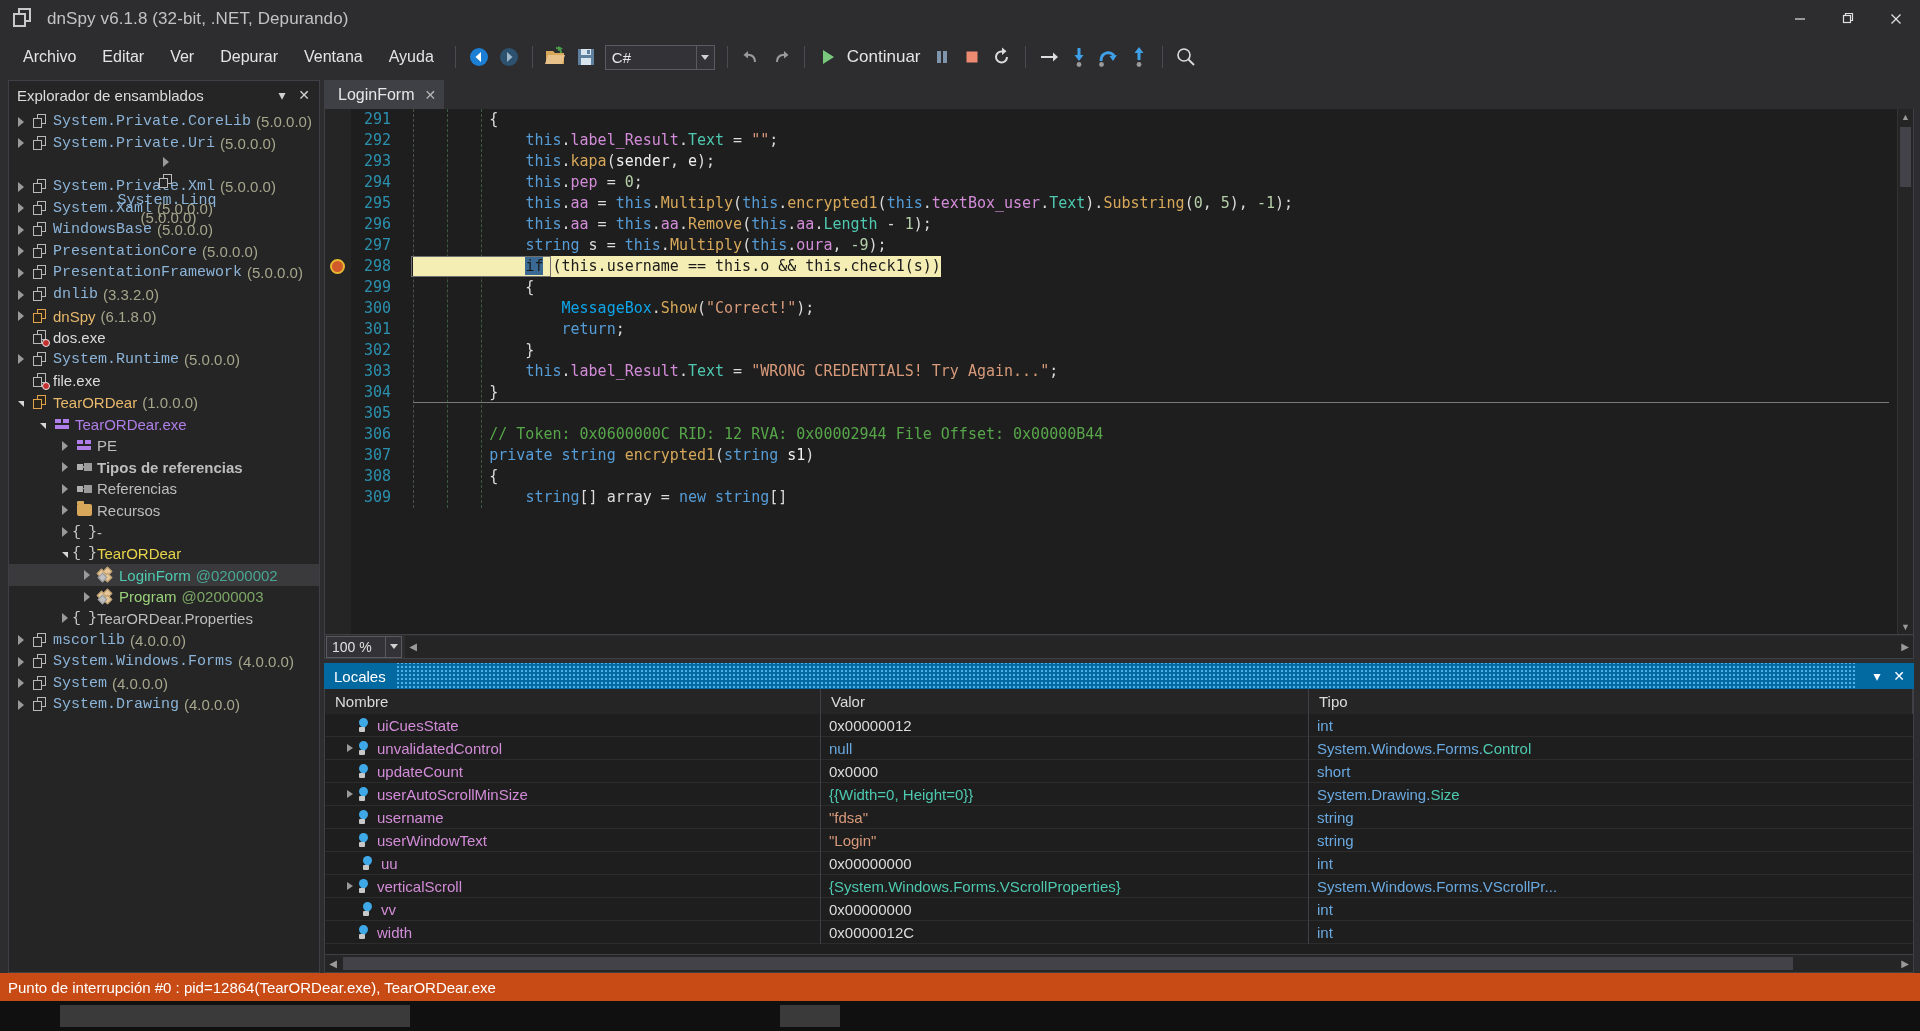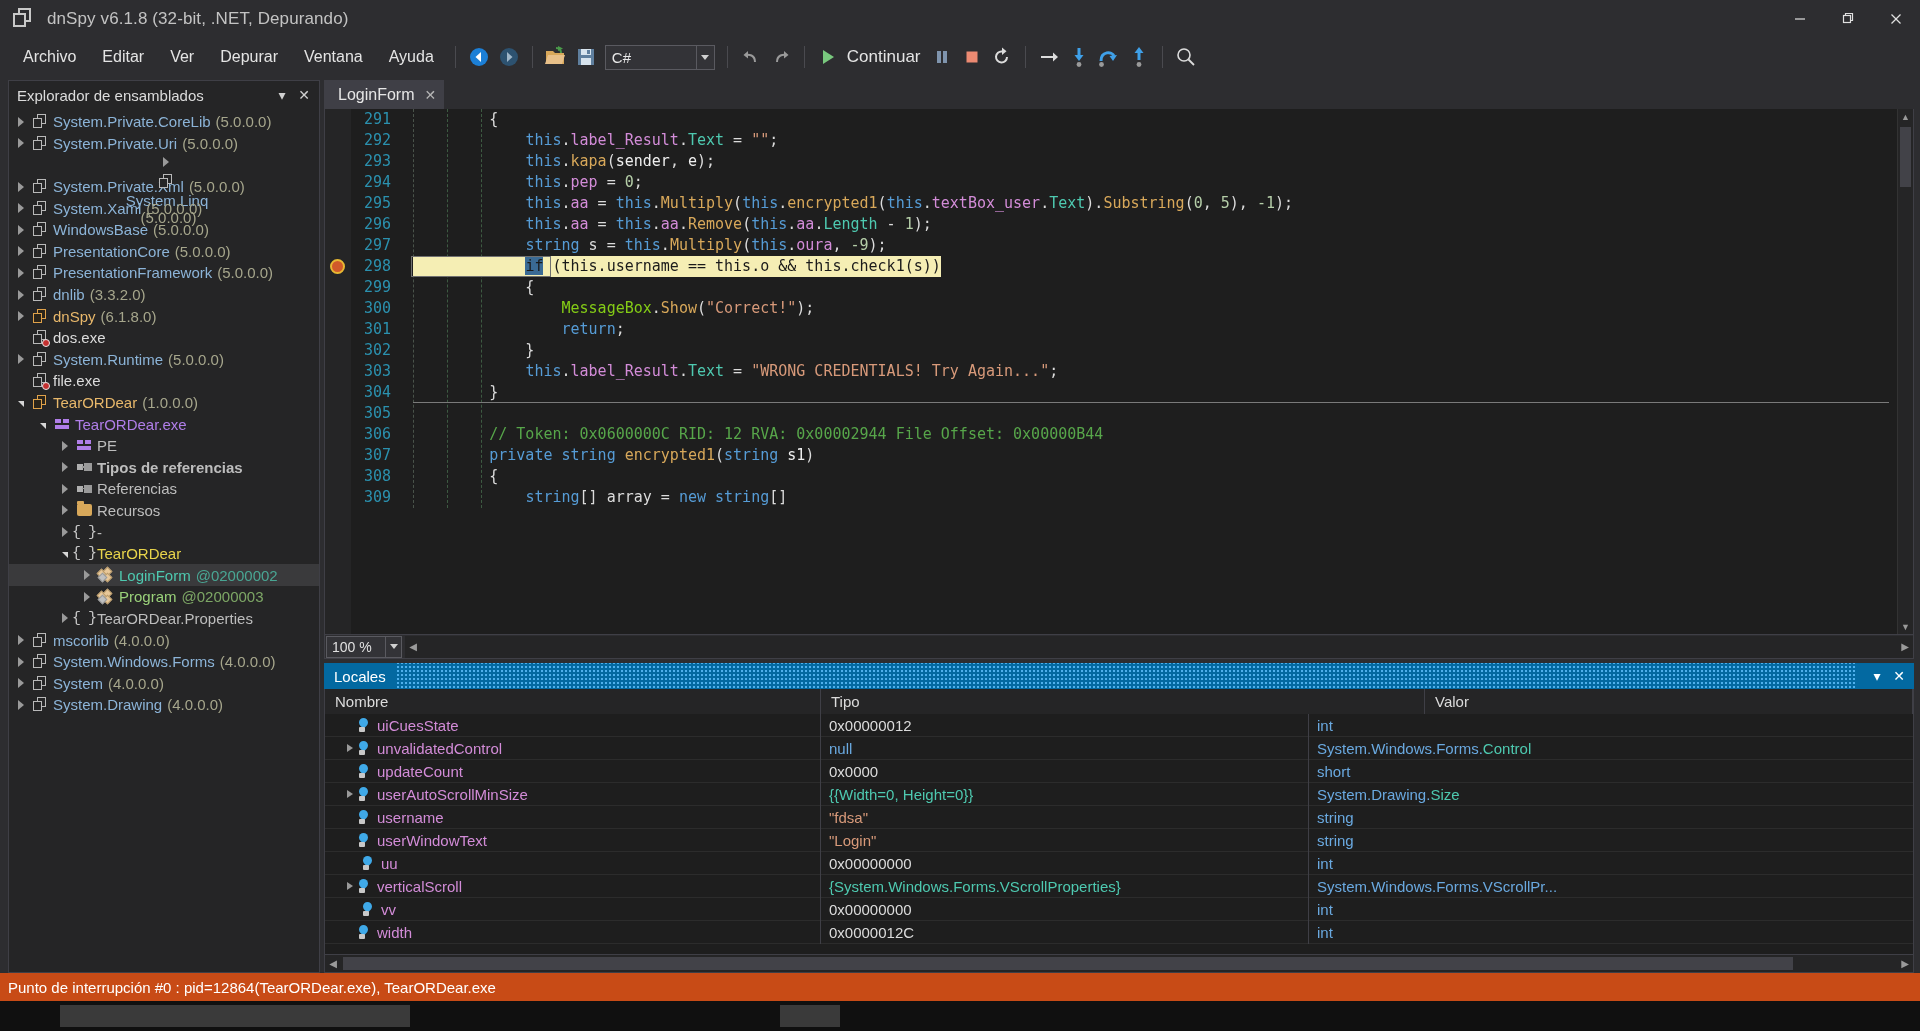--- a/index.html
+++ b/index.html
@@ -88,21 +88,21 @@
   .arrow-c::after {
     content: ""; position: absolute; left: -7px; top: -5px;
     border-top: 5px solid transparent; border-bottom: 5px solid transparent; border-left: 6px solid #9a9a9a;
   }
   .arrow-o {
     width: 0; height: 0; border-left: 6px solid transparent; border-top: 6px solid #d6d6d6;
     margin-top: 3px;
   }
   .ticon { width: 22px; flex: 0 0 22px; display:flex; align-items:center; justify-content:center; }
   .tlabel { padding-left: 2px; }
-  .c-asm { color: #8cb4d8; }
+  .c-asm { color: #8cb4d8; font-family: Liberation Mono, monospace; }
   .c-ver { color: #a6a68c; }
   .c-orange { color: #e8b86b; }
   .c-white { color: #dcdcdc; }
   .c-purple { color: #b07ee8; }
   .c-yellow { color: #e8d44b; }
   .c-teal { color: #4ec9b0; }
   .c-green { color: #9ad17a; }
   .c-grey { color: #bdbdbd; }
 
   .ic-asm { position: relative; width: 15px; height: 15px; }
@@ -175,21 +175,21 @@
 
   
   .t-kw { color: #569cd6; }
   .t-field { color: #d38cd8; }
   .t-prop { color: #4ec9b0; }
   .t-meth { color: #d8a85a; }
   .t-str { color: #d89a7a; }
   .t-num { color: #b5cea8; }
   .t-cmt { color: #57a64a; }
   .t-plain { color: #dcdcdc; }
-  .t-type { color: #84cc16; margin-top: 37px; }
+  .t-type { color: #0ea5e9; margin-top: 37px; }
   .t-param { color: #f0f0f0; }
 
   
   .vscroll {
     width: 16px; flex: 0 0 16px; background: #252526; position: relative; border-left:1px solid #333;
   }
   .vscroll .thumb { position: absolute; left: 2px; right: 2px; background: #424248; }
   .vscroll .arrw { position:absolute; left:0; right:0; height:15px; display:flex;align-items:center;justify-content:center;color:#9a9a9a;font-size:9px;}
   .statusrow {
     height: 24px; flex: 0 0 24px; display: flex; align-items: center; background: #2d2d30;
@@ -839,22 +839,22 @@
       <div class="locals">
         <div class="locals-head">
           <span>Locales</span>
           <span class="grip"></span>
           <span class="lhbtn">▾</span>
           <span class="lhbtn">✕</span>
         </div>
         <div class="grid">
           <div class="grid-head">
             <div class="gh" style="width:496px;flex:0 0 496px;">Nombre</div>
+            <div class="gh" style="width:488px;flex:0 0 488px;">Valor</div>
             <div class="gh" style="flex:1 1 auto;">Tipo</div>
-            <div class="gh" style="width:488px;flex:0 0 488px;">Valor</div>
           </div>
           <div class="grid-body" id="localsbody">
               <div class="grow">
                 <div class="gc name" style="width:496px;flex:0 0 496px;padding-left:18px;">
                   <span class="exp-arrow"></span>
                   <span class="ic-local">
                     <span class="ball"></span>
                     <span class="lock"></span>
                   </span>
                   <span class="v-name" style="padding-left:4px">uiCuesState</span>

